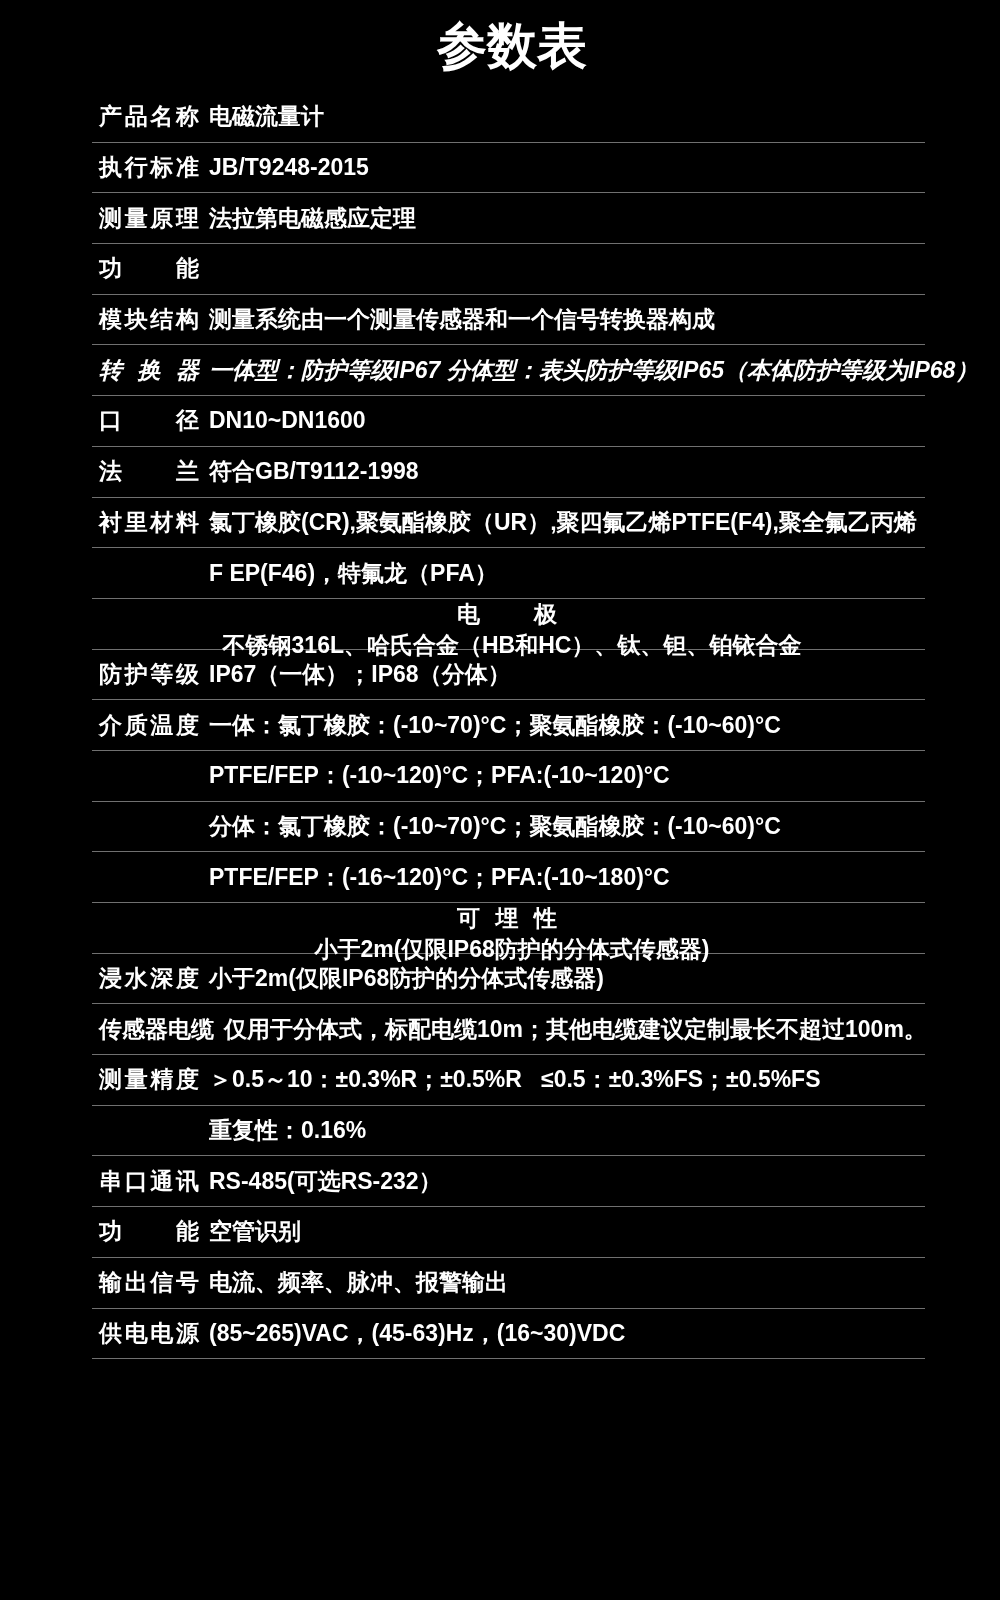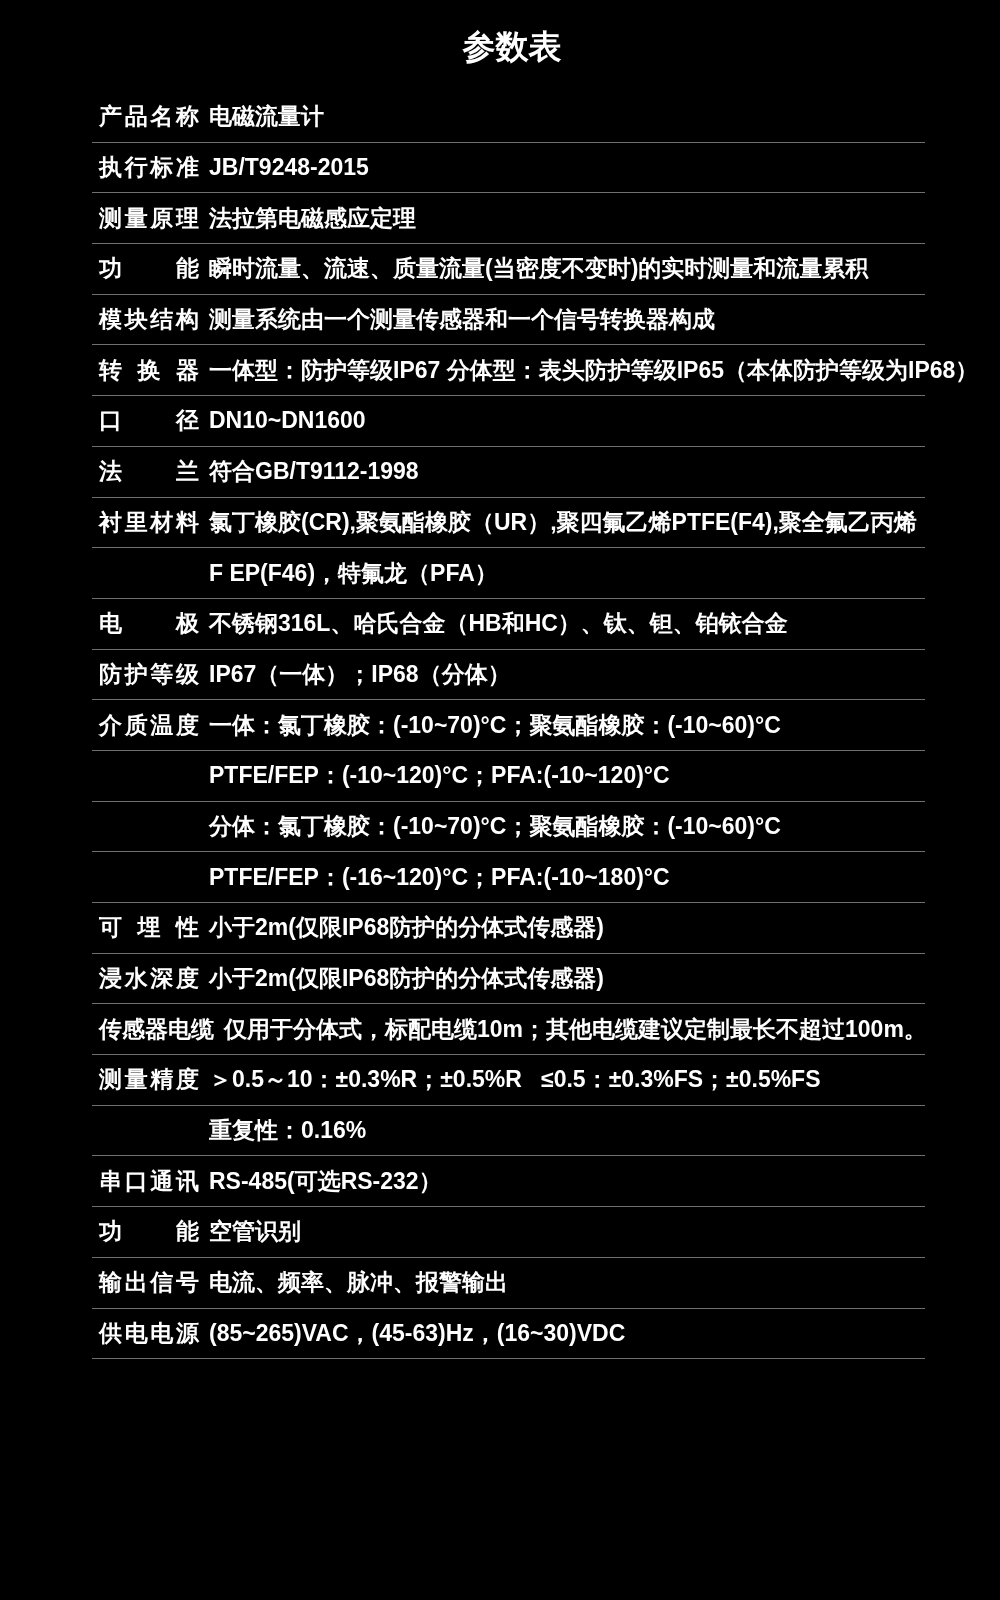--- a/index.html
+++ b/index.html
@@ -15,21 +15,21 @@
     color: #ffffff;
     font-family: "Liberation Sans", sans-serif;
     font-weight: bold;
     overflow: hidden;
   }
   .title {
     height: 92px;
     display: flex;
     align-items: center;
     justify-content: center;
-    font-size: 33px;
+    font-size: 50px;
     line-height: 1;
     padding-left: 24px;
   }
   .spec-table {
     margin-left: 92px;
     width: 833px;
   }
   .row {
     box-sizing: border-box;
     display: flex;
@@ -68,29 +68,28 @@
     <span class="value">JB/T9248-2015</span>
   </div>
 
   <div class="row" style="border-bottom-color: rgb(112, 112, 112);">
     <span class="label">测量原理</span>
     <span class="value">法拉第电磁感应定理</span>
   </div>
 
   <div class="row" style="border-bottom-color: rgb(112, 112, 112);">
     <span class="label">功 能</span>
-    <span class="value">瞬时流量、流速、质量流量(当密度不变时)的实时测量和流量累积</span>
   </div>
 
   <div class="row" style="border-bottom-color: rgb(112, 112, 112);">
     <span class="label">模块结构</span>
     <span class="value">测量系统由一个测量传感器和一个信号转换器构成</span>
   </div>
 
-  <div class="row" style="border-bottom-color: rgb(112, 112, 112);">
+  <div class="row" style="border-bottom-color: rgb(112, 112, 112); font-style: italic;">
     <span class="label">转 换 器</span>
     <span class="value">一体型：防护等级IP67 分体型：表头防护等级IP65（本体防护等级为IP68）</span>
   </div>
 
   <div class="row" style="border-bottom-color: rgb(112, 112, 112);">
     <span class="label">口 径</span>
     <span class="value">DN10~DN1600</span>
   </div>
 
   <div class="row" style="border-bottom-color: rgb(112, 112, 112);">
@@ -101,21 +100,21 @@
   <div class="row" style="border-bottom-color: rgb(112, 112, 112);">
     <span class="label">衬里材料</span>
     <span class="value">氯丁橡胶(CR),聚氨酯橡胶（UR）,聚四氟乙烯PTFE(F4),聚全氟乙丙烯</span>
   </div>
 
   <div class="row" style="border-bottom-color: rgb(112, 112, 112);">
     <span class="label"></span>
     <span class="value">F EP(F46)，特氟龙（PFA）</span>
   </div>
 
-  <div class="row" style="border-bottom-color: rgb(112, 112, 112);">
+  <div class="row" style="border-bottom-color: rgb(112, 112, 112); flex-direction: column;">
     <span class="label">电 极</span>
     <span class="value">不锈钢316L、哈氏合金（HB和HC）、钛、钽、铂铱合金</span>
   </div>
 
   <div class="row" style="border-bottom-color: rgb(112, 112, 112);">
     <span class="label">防护等级</span>
     <span class="value">IP67（一体）；IP68（分体）</span>
   </div>
 
   <div class="row" style="border-bottom-color: rgb(112, 112, 112);">
@@ -131,21 +130,21 @@
   <div class="row" style="border-bottom-color: rgb(112, 112, 112); align-items: center;">
     <span class="label"></span>
     <span class="value">分体：氯丁橡胶：(-10~70)°C；聚氨酯橡胶：(-10~60)°C</span>
   </div>
 
   <div class="row" style="border-bottom-color: rgb(112, 112, 112);">
     <span class="label"></span>
     <span class="value">PTFE/FEP：(-16~120)°C；PFA:(-10~180)°C</span>
   </div>
 
-  <div class="row" style="border-bottom-color: rgb(112, 112, 112);">
+  <div class="row" style="border-bottom-color: rgb(112, 112, 112); flex-direction: column;">
     <span class="label">可 埋 性</span>
     <span class="value">小于2m(仅限IP68防护的分体式传感器)</span>
   </div>
 
   <div class="row" style="border-bottom-color: rgb(112, 112, 112);">
     <span class="label">浸水深度</span>
     <span class="value">小于2m(仅限IP68防护的分体式传感器)</span>
   </div>
 
   <div class="row" style="border-bottom-color: rgb(112, 112, 112);">

